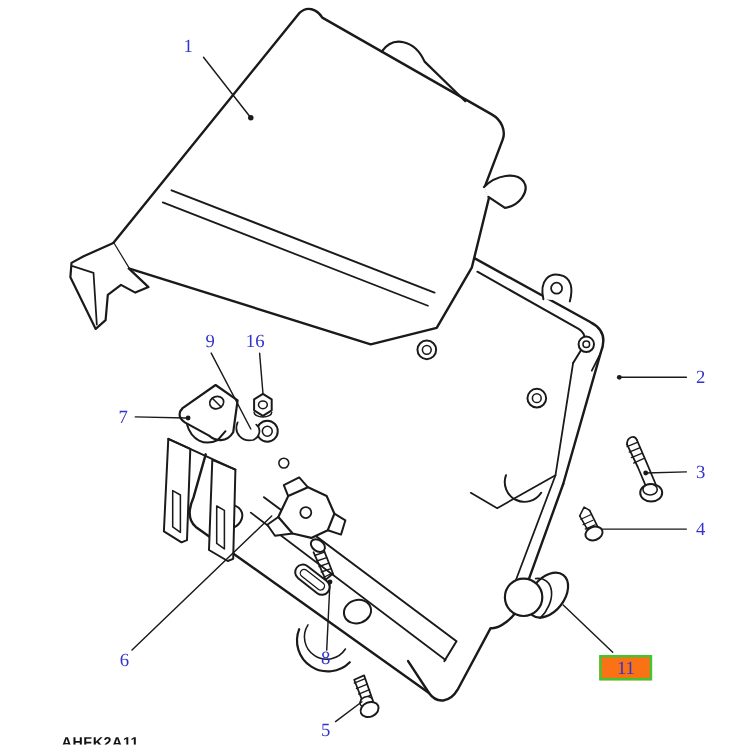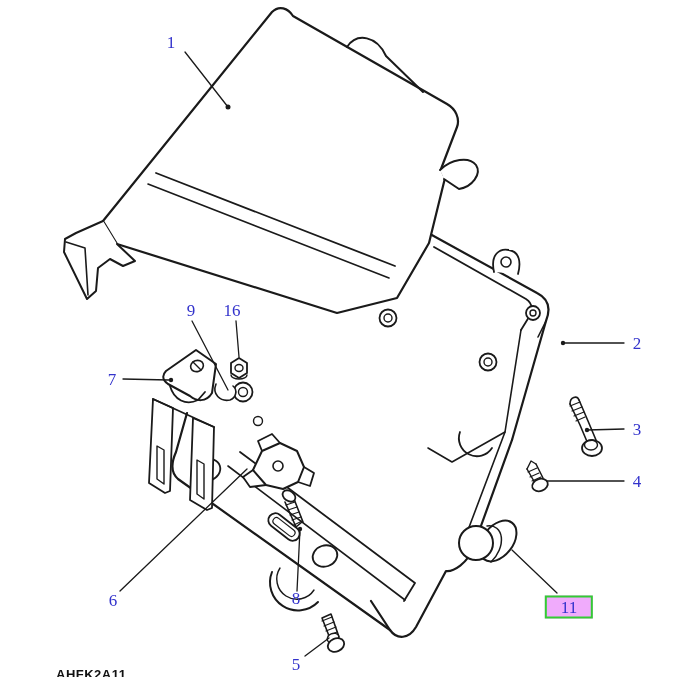--- a/index.html
+++ b/index.html
@@ -8,21 +8,21 @@
     overflow:hidden;font-family:"Liberation Sans",sans-serif;
   }
   #drawing{position:absolute;left:0;top:0;}
   .callout{
     position:absolute;transform:translate(-50%,-50%);
     color:#3333cc;font-family:"Liberation Serif",serif;
     font-size:17px;line-height:1;user-select:none;cursor:pointer;
     text-align:center;
   }
   .callout.highlighted{
-    border:2px solid #33cc33;padding:1px 14px;background:#f0abfc;
+    border:2px solid #33cc33;padding:1px 14px;background:#f97316;
   }
   #footer-code{
     position:absolute;left:56px;top:667px;
     color:#111111;font-family:"Liberation Sans",sans-serif;
     font-size:13px;font-weight:bold;letter-spacing:0.5px;
   }
   svg *{vector-effect:none;}
 </style>
 </head>
 <body>

